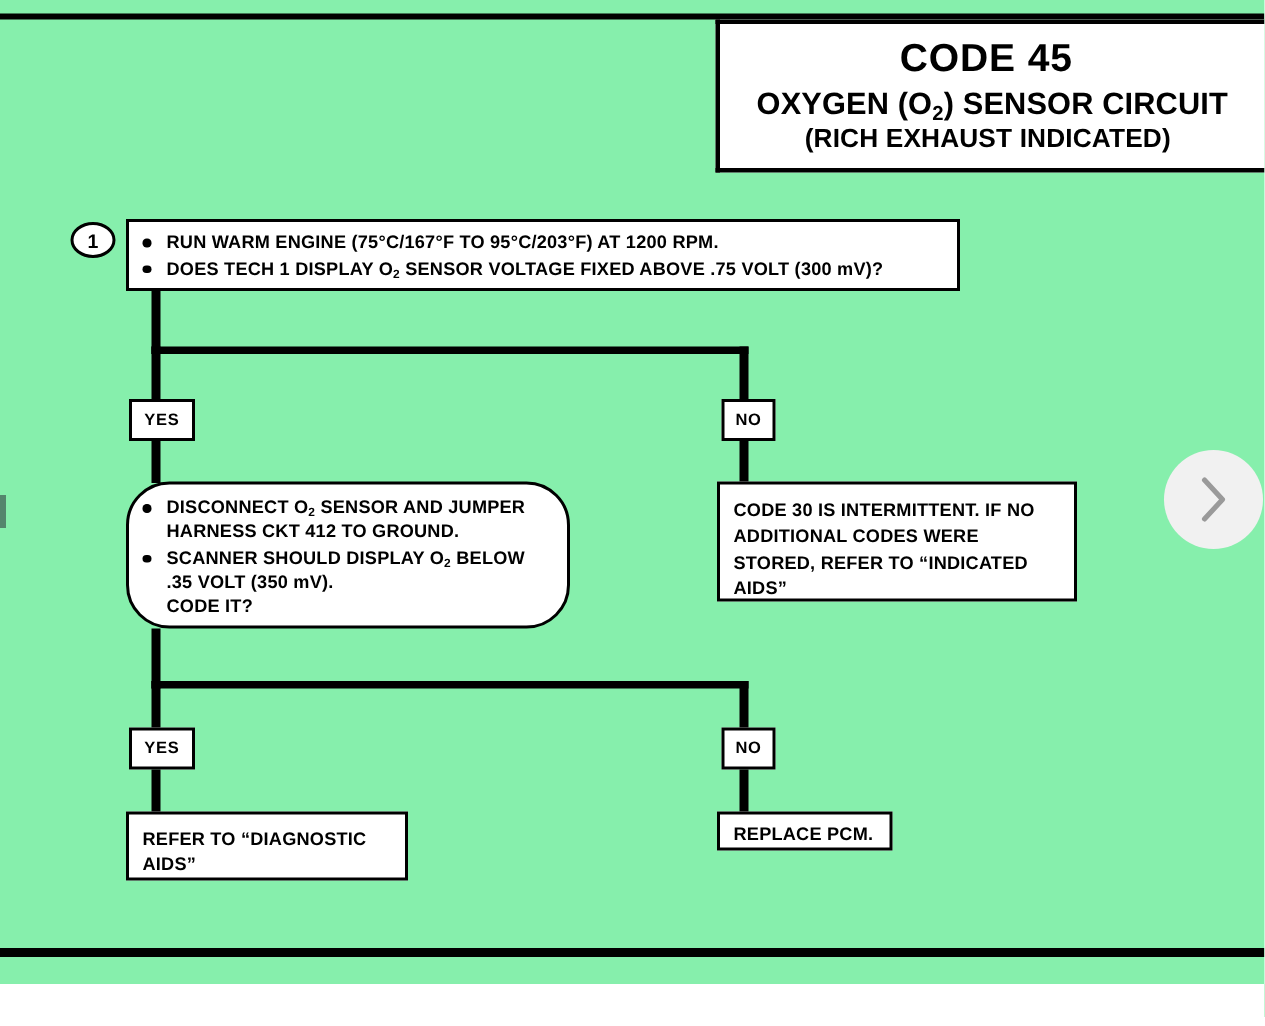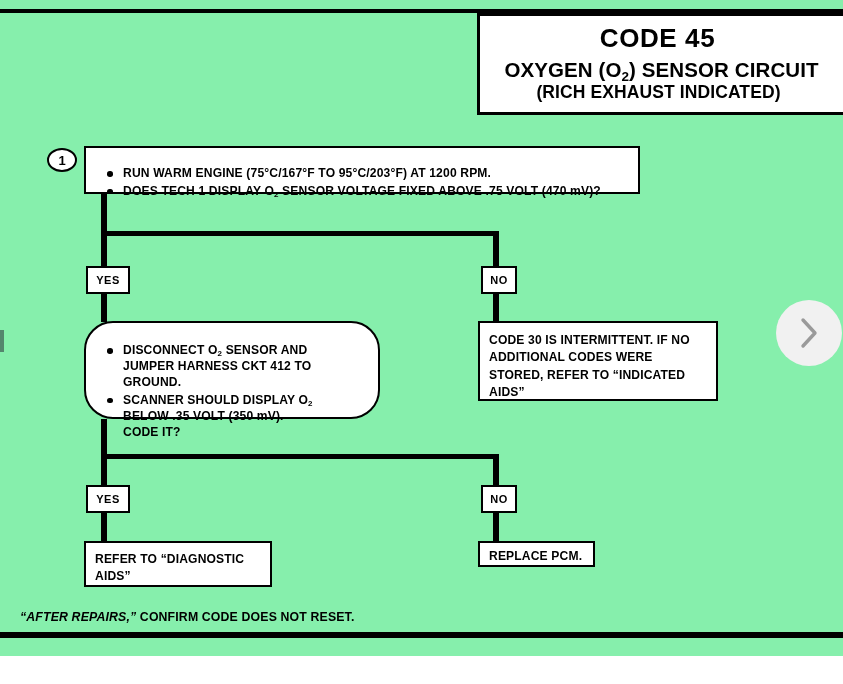--- a/index.html
+++ b/index.html
@@ -109,21 +109,21 @@
     display: flex;
     align-items: center;
     justify-content: center;
     font-weight: bold;
     font-size: 13px;
     color: #000;
     background: #fff;
   }
   .bullet-list {
     list-style: none;
-    margin: 12px;
+    margin: 0;
     padding: 0;
   }
   .bullet-list li {
     position: relative;
     padding-left: 19px;
     font-size: 12.1px;
     font-weight: bold;
     letter-spacing: .15px;
     line-height: 1.32;
     color: #000;
@@ -206,21 +206,21 @@
     <div class="title-main">CODE 45</div>
     <div class="title-sub"><span>OXYGEN (O</span><sub>2</sub><span>) SENSOR CIRCUIT</span></div>
     <div class="title-sub2">(RICH EXHAUST INDICATED)</div>
   </div>
 
   <div class="step-circle" style="left:47px; top:148px; width:30px; height:24px;">1</div>
 
   <div class="fbox" style="left:84px; top:146px; width:556px; height:48px; padding:6px 8px 0 6px;">
     <ul class="bullet-list">
       <li>RUN WARM ENGINE (75°C/167°F TO 95°C/203°F) AT 1200 RPM.</li>
-      <li><span>DOES TECH 1 DISPLAY O</span><sub>2</sub><span> SENSOR  VOLTAGE FIXED ABOVE .75 VOLT (470 mV)?</span></li>
+      <li><span>DOES TECH 1 DISPLAY O</span><sub>2</sub><span> SENSOR  VOLTAGE FIXED ABOVE .75 VOLT (300 mV)?</span></li>
     </ul>
   </div>
 
   <div class="conn" style="left:101px; top:194px; width:5.5px; height:42px;"></div>
   <div class="conn" style="left:101px; top:231px; width:398px; height:5px;"></div>
   <div class="conn" style="left:493px; top:231px; width:5.5px; height:36px;"></div>
   <div class="conn" style="left:101px; top:231px; width:5.5px; height:36px;"></div>
 
   <div class="yn" style="left:86px; top:266px; width:44px; height:28px;">YES</div>
   <div class="yn" style="left:481px; top:266px; width:36px; height:28px;">NO</div>
@@ -255,21 +255,20 @@
 
   <div class="fbox" style="left:84px; top:541px; width:188px; height:46px; padding:8px 8px 0 9px;">
     <div class="plain-text">REFER TO “DIAGNOSTIC</div>
     <div class="plain-text">AIDS”</div>
   </div>
 
   <div class="fbox" style="left:478px; top:541px; width:117px; height:26px; padding:5px 5px 0 9px;">
     <div class="plain-text">REPLACE PCM.</div>
   </div>
 
-  <div class="footer-note"><i>“AFTER REPAIRS,”</i><span> CONFIRM CODE DOES NOT RESET.</span></div>
 
   <div class="rule-bottom"></div>
 
   <div class="nav-next">
     <svg width="22" height="34" viewBox="0 0 22 34">
       <polyline points="5,4 17,17 5,30" fill="none" stroke="#9a9a9a" stroke-width="3.4" stroke-linecap="round" stroke-linejoin="round"></polyline>
     </svg>
   </div>
 
 </div>

